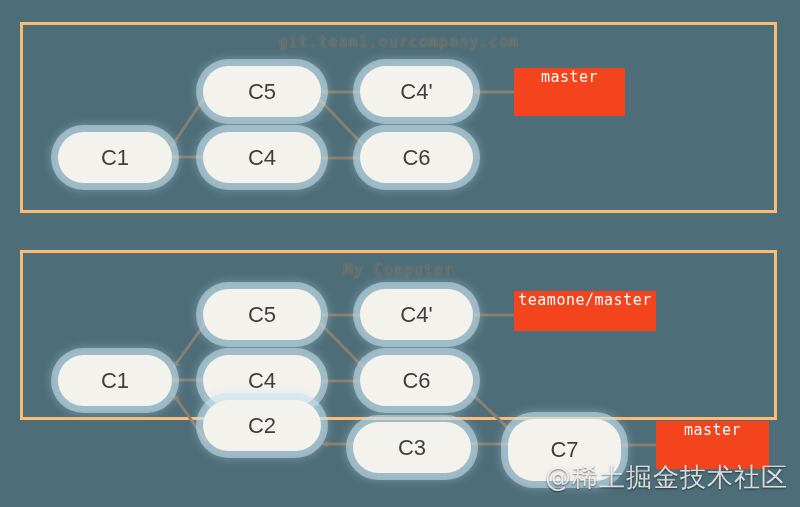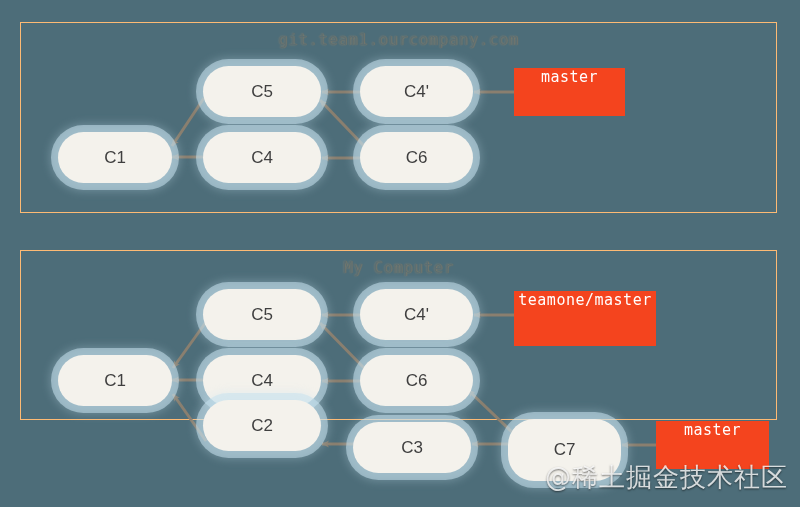--- a/index.html
+++ b/index.html
@@ -5,21 +5,21 @@
   html,body{margin:0;padding:0;}
   body{
     width:800px;height:507px;
     background:#4d6d79;
     font-family:"Liberation Sans",sans-serif;
     overflow:hidden;
     position:relative;
   }
   .panel{
     position:absolute;
-    border:1px solid #fdba74;
+    border:3px solid #fdba74;
     box-sizing:border-box;
     padding-left:47px;
   }
   #panel-remote{ left:20px; top:22px; width:757px; height:191px; }
   #panel-local { left:20px; top:250px; width:757px; height:170px; }
 
   .panel-title{
     position:absolute;
     width:100%;
     text-align:center;
@@ -33,21 +33,21 @@
     opacity:.95;
   }
 
   
   .node{
     position:absolute;
     background:#f4f2ec;
     border-radius:26px;
     display:flex;align-items:center;justify-content:center;
     color:#3f3f3f;
-    font-size:17px;
+    font-size:22px;
     font-family:"Liberation Sans",sans-serif;
     box-shadow:0 0 0 7px rgba(198,226,238,.55),
                0 0 10px 8px rgba(198,226,238,.30);
     z-index:3;
   }
 
   
   .branch{
     position:absolute;
     background:#f4441e;
@@ -182,20 +182,20 @@
 <div class="node" style="left:360px;top:355px;width:113px;height:51px;">
   <span>C6</span>
 </div>
 <div class="node" style="left:353px;top:422px;width:118px;height:51px;align-items:center;">
   <span>C3</span>
 </div>
 <div class="node" style="left:508px;top:419px;width:113px;height:62px;">
   <span>C7</span>
 </div>
 
-<div class="branch" style="left:514px;top:291px;width:142px;height:55px;">
+<div class="branch" style="left:514px;top:291px;width:142px;height:40px;">
   <span>teamone/master</span>
 </div>
 <div class="branch" style="left:656px;top:421px;width:113px;height:48px;">
   <span>master</span>
 </div>
 
 <div class="watermark">@稀土掘金技术社区</div>
 
 </body></html>

